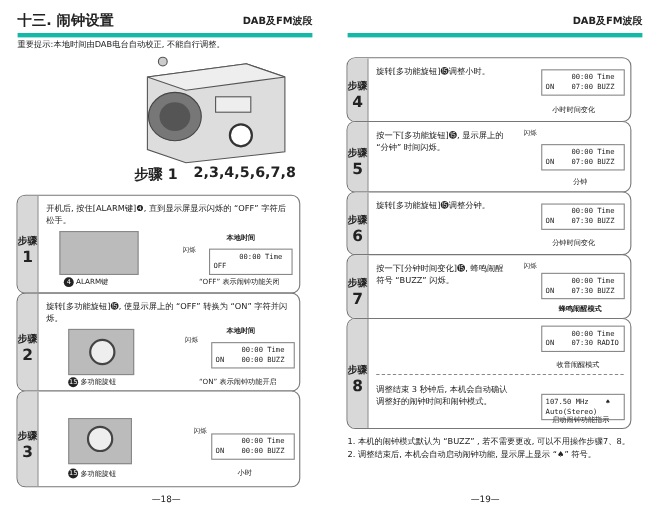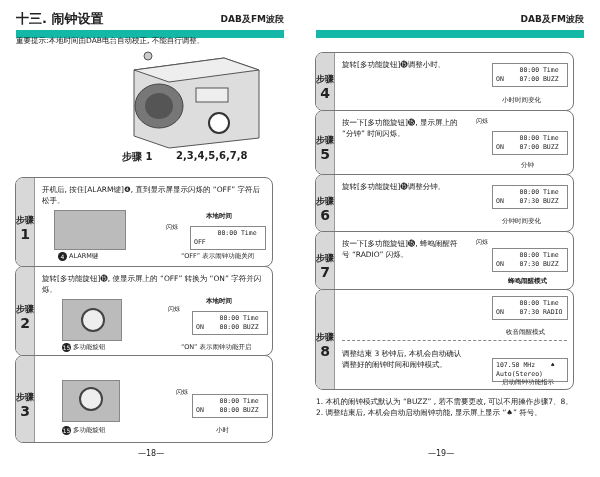--- a/index.html
+++ b/index.html
@@ -1,26 +1,26 @@
 <!DOCTYPE html>
 <html><head>
 <meta charset="utf-8">
 <style>
   html,body{margin:0;padding:0;background:#fff;}
   body{width:600px;height:477px;position:relative;overflow:hidden;font-family:"DejaVu Sans",sans-serif;color:#222;}
   .page{position:absolute;top:0;height:477px;}
   .left{left:0;width:300px;}
   .right{left:300px;width:300px;}
-  .hdr{position:absolute;top:10px;left:16px;right:16px;height:20px;border-bottom:8px solid #14b8a6;}
+  .hdr{position:absolute;top:10px;left:16px;right:16px;height:20px;border-bottom:4px solid #14b8a6;}
   .hdr .title{position:absolute;left:0;top:0;font-size:13px;font-weight:bold;}
   .hdr .band{position:absolute;right:0;top:3px;font-size:9px;font-weight:bold;}
   .notice{position:absolute;left:16px;top:36px;font-size:7.5px;}
   .notice b{font-weight:normal;}
   .radio-illus{position:absolute;left:124px;top:48px;width:140px;height:112px;}
-  .steplabel{position:absolute;font-size:10px;font-weight:bold;}
+  .steplabel{position:absolute;font-size:13px;font-weight:bold;}
   .card{position:absolute;border:1px solid #777;border-radius:8px;background:#fff;overflow:hidden;}
   .card .tab{position:absolute;left:0;top:0;bottom:0;width:18px;background:#d8d8d8;border-right:1px solid #999;display:flex;flex-direction:column;align-items:center;justify-content:center;font-weight:bold;}
   .card .tab .t1{font-size:9px;line-height:11px;margin-top:12px;}
   .card .tab .t2{font-size:14px;line-height:16px;}
   .card .text{position:absolute;left:26px;top:6px;font-size:7.5px;line-height:11px;}
   .lcd{position:absolute;border:1px solid #888;background:#fff;font-family:"DejaVu Sans Mono",monospace;font-size:6.5px;line-height:9px;padding:2px 3px;white-space:pre;}
   .cap{position:absolute;font-size:6.5px;}
   .flash{position:absolute;font-size:6px;}
   .photo{position:absolute;background:#bbb;border:1px solid #888;}
   .pageno{position:absolute;font-size:8px;}
@@ -135,21 +135,21 @@
     <div class="text" style="width:130px;">旋转[多功能旋钮]⓯调整分钟。</div>
     <div class="lcd" style="left:176px;top:10px;width:68px;"><div>      00:00 Time</div><div>ON    07:30 BUZZ</div></div>
     <div class="cap" style="left:186px;top:42px;">分钟时间变化</div>
   </div>
 
   <div class="card" style="left:15px;top:231px;width:257px;height:57px;">
     <div class="tab">
         <span class="t1">步骤</span>
         <span class="t2">7</span>
       </div>
-    <div class="text" style="width:118px;">按一下[多功能旋钮]⓯, 蜂鸣闹醒符号 “RADIO” 闪烁。</div>
+    <div class="text" style="width:118px;">按一下[分钟时间变化]⓯, 蜂鸣闹醒符号 “BUZZ” 闪烁。</div>
     <div class="flash" style="left:160px;top:6px;">闪烁</div>
     <div class="lcd" style="left:176px;top:16px;width:68px;"><div>      00:00 Time</div><div>ON    07:30 BUZZ</div></div>
     <div class="cap" style="left:192px;top:45px;font-weight:bold;">蜂鸣闹醒模式</div>
   </div>
 
   <div class="card" style="left:15px;top:289px;width:257px;height:99px;">
     <div class="tab">
         <span class="t1">步骤</span>
         <span class="t2">8</span>
       </div>

